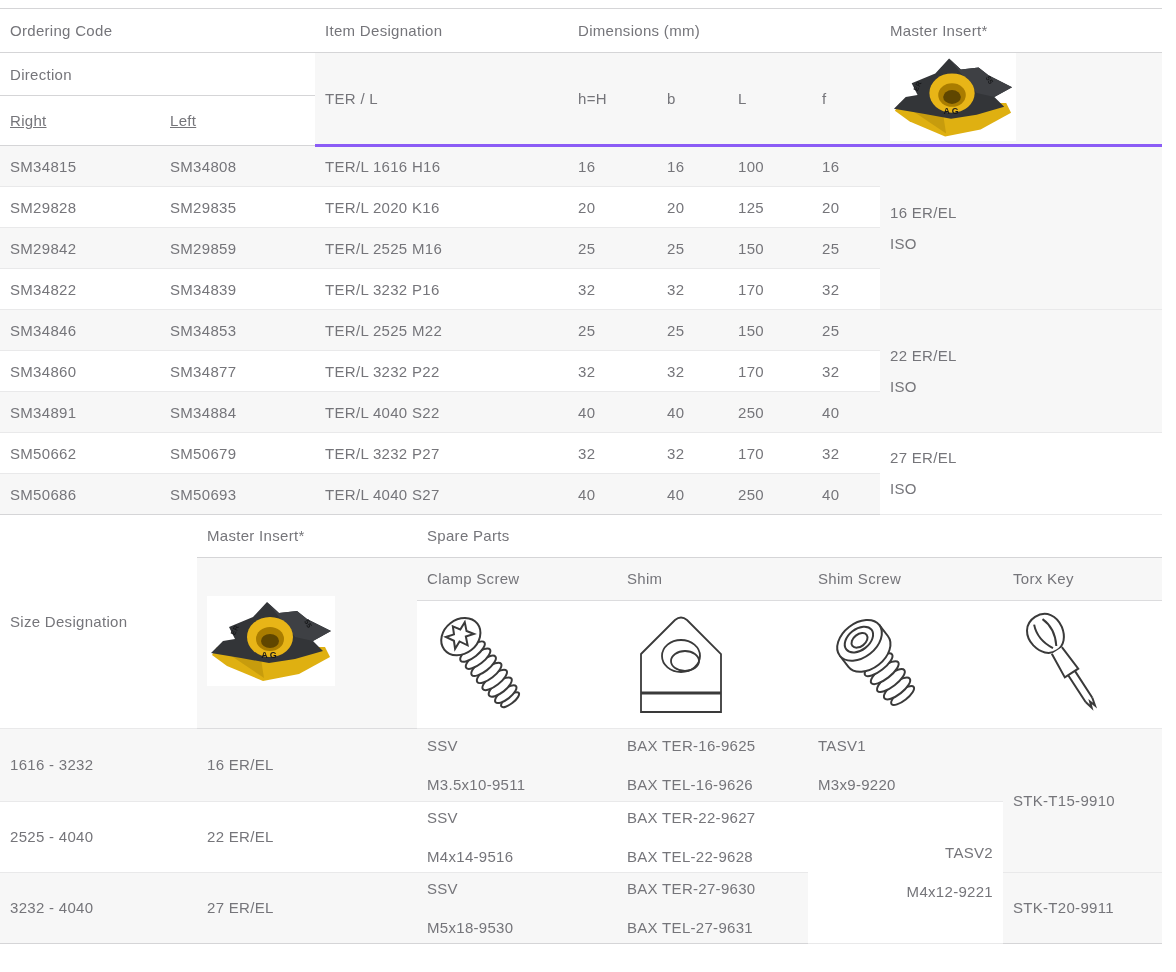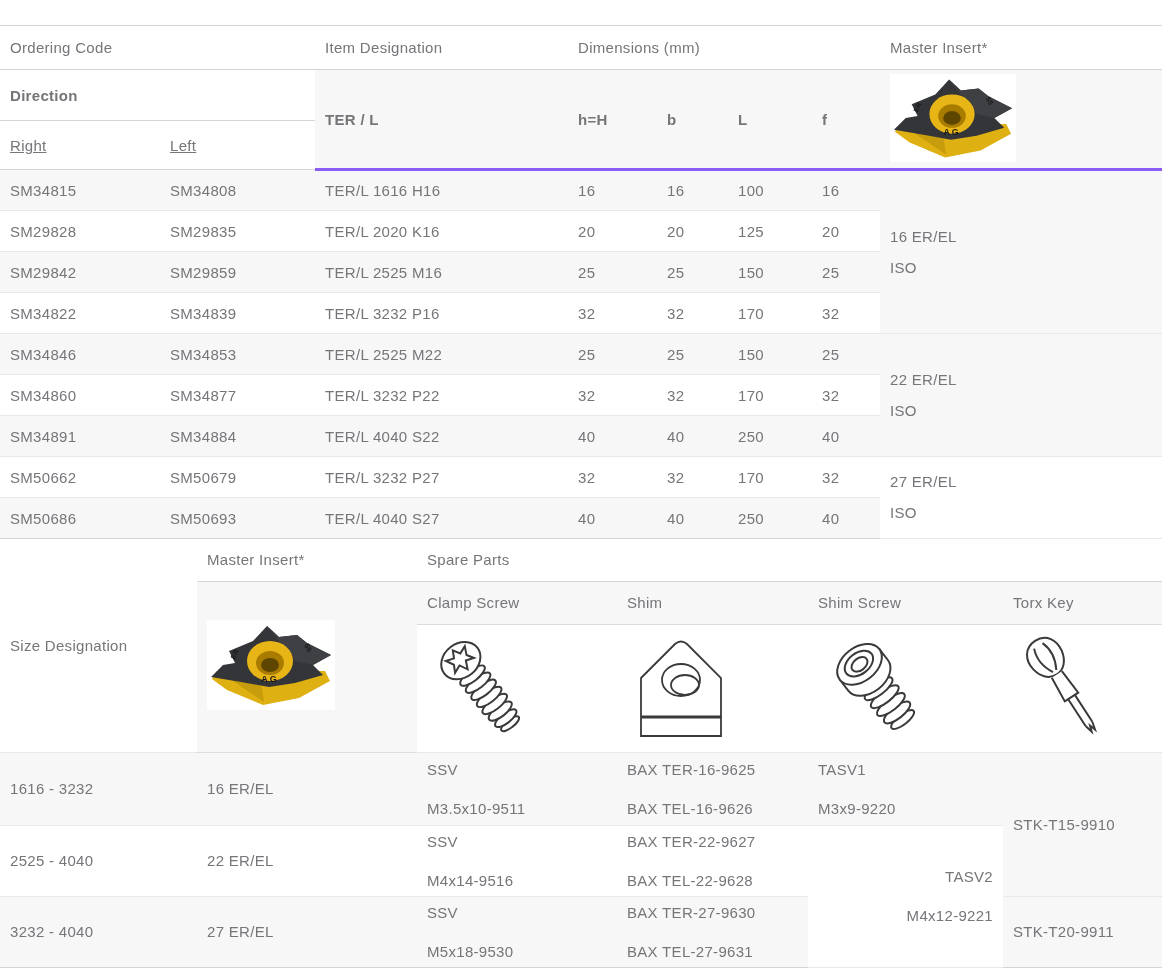--- a/index.html
+++ b/index.html
@@ -1,26 +1,26 @@
 <!DOCTYPE html>
 <html><head>
 <meta charset="utf-8">
 <style>
   * { box-sizing: border-box; }
   html,body { margin:0; padding:0; background:#ffffff; }
   body { width:1176px; height:972px; overflow:hidden;
          font-family:"Liberation Sans", sans-serif; }
-  .page { padding-top:25px; }
+  .page { padding-top:8px; }
   table { border-collapse:collapse; table-layout:fixed; width:1162px; }
   td, th { padding:0 10px; text-align:left; vertical-align:middle;
            font-weight:normal; font-size:15px; letter-spacing:.3px;
            color:#75757a; overflow:hidden; white-space:nowrap; }
   
   .t1 .rowA th { height:44px; border-top:1px solid #d5d5d7; border-bottom:1px solid #d5d5d7; }
-  .t1 .rowB td { height:51px;font-weight:bold; }
+  .t1 .rowB td { height:43px; }
   .t1 .rowC td { height:49px; border-bottom:1px solid #d5d5d7;text-decoration:underline; }
   .t1 .direction-cell { border-bottom:1px solid #d5d5d7; background:#fff; }
   .t1 .hdr-gray { background:#f7f7f7; border-bottom:3px solid #8b5cf6; }
   .t1 tbody td { height:41px; border-bottom:1px solid #e9e9ea; }
   .t1 tbody tr:nth-child(odd) td { background:#f7f7f7; }
   .t1 tbody tr:nth-child(even) td { background:#ffffff; }
   .t1 tbody td.group-cell { background:#f7f7f7; vertical-align:middle; }
   .t1 tbody tr.last td { border-bottom:1px solid #d5d5d7; }
   .group-lines { display:flex; flex-direction:column; gap:13px; line-height:18px; }
   .img-box { background:#ffffff; display:inline-block; line-height:0; }

